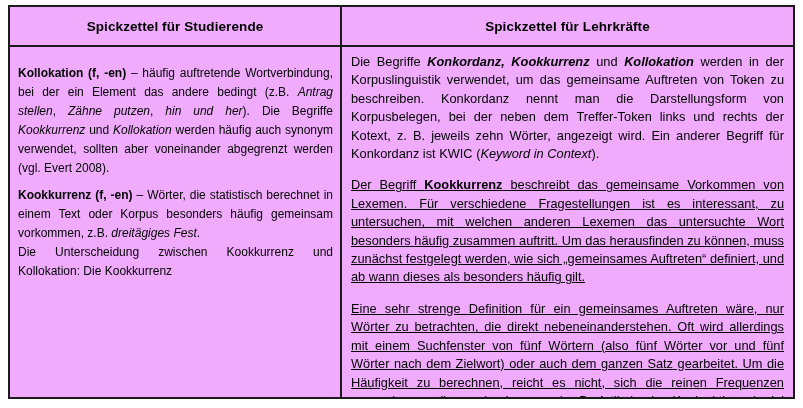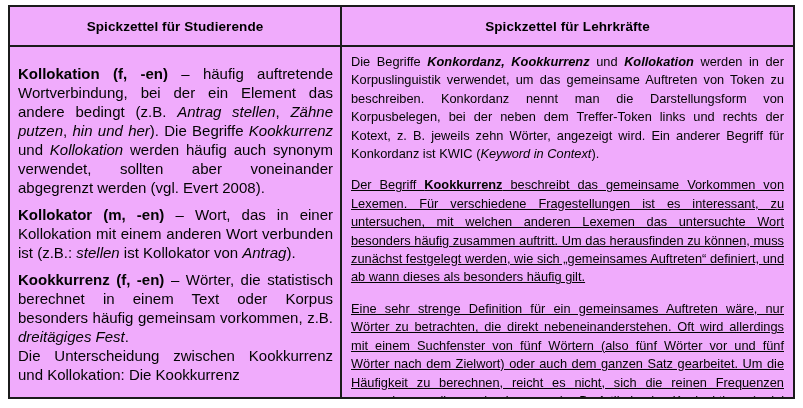--- a/index.html
+++ b/index.html
@@ -43,21 +43,21 @@
     letter-spacing: 0.1px;
   }
   .col-left {
     border-right: 2px solid #1b1b1b;
   }
   .body {
     text-align: justify;
     color: #040404;
   }
   .body-left {
-    font-size: 15px;
+    font-size: 12px;
     line-height: 19px;
     padding: 17px 7px 0 8px;
   }
   .body-right {
     font-size: 12.8px;
     line-height: 18.4px;
     padding: 6px 9px 16px 9px;
   }
   .para {
     margin: 0;
@@ -85,21 +85,20 @@
     <div class="cell head col-left">
       <span>Spickzettel für Studierende</span>
     </div>
 
     <div class="cell head">
       <span>Spickzettel für Lehrkräfte</span>
     </div>
 
     <div class="cell body body-left col-left">
         <p class="para"><span class="seg-b">Kollokation (f, -en)</span><span> – häufig auftretende Wortverbindung, bei der ein Element das andere bedingt (z.B. </span><span class="seg-i">Antrag stellen</span><span>, </span><span class="seg-i">Zähne putzen</span><span>, </span><span class="seg-i">hin und her</span><span>). Die Begriffe </span><span class="seg-i">Kookkurrenz</span><span> und </span><span class="seg-i">Kollokation</span><span> werden häufig auch synonym verwendet, sollten aber voneinander abgegrenzt werden (vgl. Evert 2008).</span></p>
-        <p class="para"><span class="seg-b">Kollokator (m, -en)</span><span> – Wort, das in einer Kollokation mit einem anderen Wort verbunden ist (z.B.: </span><span class="seg-i">stellen</span><span> ist Kollokator von </span><span class="seg-i">Antrag</span><span>).</span></p>
         <p class="para"><span class="seg-b">Kookkurrenz (f, -en)</span><span> – Wörter, die statistisch berechnet in einem Text oder Korpus besonders häufig gemeinsam vorkommen, z.B. </span><span class="seg-i">dreitägiges Fest</span><span>.</span></p>
         <p class="para tight"><span>Die Unterscheidung zwischen Kookkurrenz und Kollokation: Die Kookkurrenz </span></p>
       </div>
 
     <div class="cell body body-right">
         <p class="para"><span>Die Begriffe </span><span class="seg-bi">Konkordanz, Kookkurrenz</span><span> und </span><span class="seg-bi">Kollokation</span><span> werden in der Korpuslinguistik verwendet, um das gemeinsame Auftreten von Token zu beschreiben. Konkordanz nennt man die Darstellungsform von Korpusbelegen, bei der neben dem Treffer-Token links und rechts der Kotext, z. B. jeweils zehn Wörter, angezeigt wird. Ein anderer Begriff für Konkordanz ist KWIC (</span><span class="seg-i">Keyword in Context</span><span>).</span></p>
         <p class="para"><span>Der Begriff </span><span class="seg-b">Kookkurrenz</span><span> beschreibt das gemeinsame Vorkommen von Lexemen. Für verschiedene Fragestellungen ist es interessant, zu untersuchen, mit welchen anderen Lexemen das untersuchte Wort besonders häufig zusammen auftritt. Um das herausfinden zu können, muss zunächst festgelegt werden, wie sich „gemeinsames Auftreten“ definiert, und ab wann dieses als besonders häufig gilt.</span></p>
         <p class="para"><span>Eine sehr strenge Definition für ein gemeinsames Auftreten wäre, nur Wörter zu betrachten, die direkt nebeneinanderstehen. Oft wird allerdings mit einem Suchfenster von fünf Wörtern (also fünf Wörter vor und fünf Wörter nach dem Zielwort) oder auch dem ganzen Satz gearbeitet. Um die Häufigkeit zu berechnen, reicht es nicht, sich die reinen Frequenzen anzusehen, weil manche Lexeme (z. B. Artikel oder Konjunktionen) viel frequenter sind als andere. Stattdessen geht es darum, herauszufinden, ob zwei Wörter häufiger gemeinsam auftreten, als man es aufgrund ihrer Einzelfrequenzen erwarten würde. Ein in der Korpuslinguistik oft dafür verwendetes Assoziationsmaß ist </span></p>
       </div>
 

